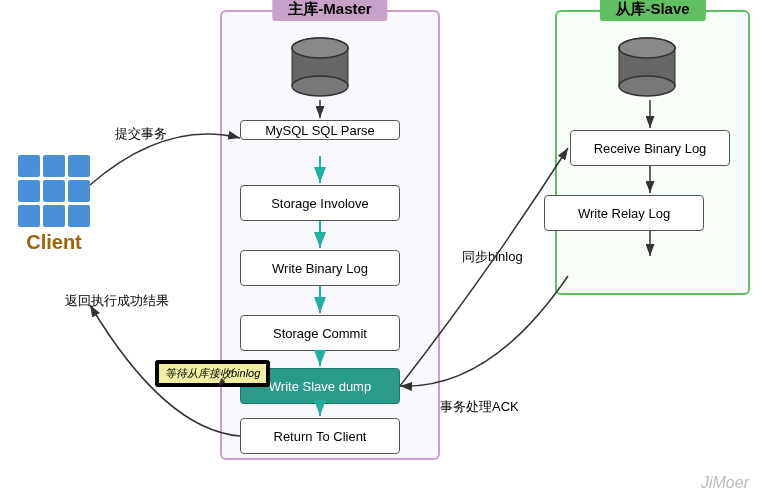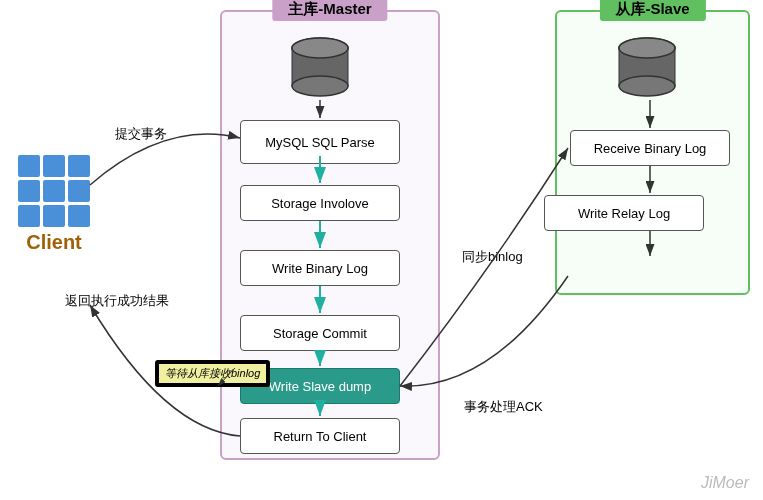--- a/index.html
+++ b/index.html
@@ -205,21 +205,21 @@
 
   <div class="db-icon" style="left:612px; top:30px;">
     <svg width="70" height="70" viewBox="0 0 70 70">
       <ellipse cx="35" cy="18" rx="28" ry="10" fill="#555" stroke="#333" stroke-width="1.5"></ellipse>
       <rect x="7" y="18" width="56" height="38" fill="#666" stroke="#333" stroke-width="1"></rect>
       <ellipse cx="35" cy="56" rx="28" ry="10" fill="#777" stroke="#333" stroke-width="1.5"></ellipse>
       <ellipse cx="35" cy="18" rx="28" ry="10" fill="#888" stroke="#333" stroke-width="1.5"></ellipse>
     </svg>
   </div>
 
-  <div class="process-box" style="left:240px; top:120px; width:160px; height:44px;">
+  <div class="process-box" style="left:240px; top:120px; width:160px; height:20px;">
     <span>MySQL SQL Parse</span>
   </div>
   <div class="process-box" style="left:240px; top:250px; width:160px; height:36px;">
     <span>Write Binary Log</span>
   </div>
   <div class="process-box" style="left:240px; top:185px; width:160px; height:36px;">
     <span>Storage Involove</span>
   </div>
   <div class="process-box" style="left:240px; top:315px; width:160px; height:36px;">
     <span>Storage Commit</span>
@@ -244,21 +244,21 @@
 
   <div class="label-text zh" style="left:115px; top:125px;">
     <span>提交事务</span>
   </div>
   <div class="label-text zh" style="left:65px; top:292px;">
     <span>返回执行成功结果</span>
   </div>
   <div class="label-text zh" style="left:462px; top:248px;">
     <span>同步binlog</span>
   </div>
-  <div class="label-text zh" style="left:464px; top:398px;">
+  <div class="label-text zh" style="left:440px; top:398px;">
     <span>事务处理ACK</span>
   </div>
 
   <svg class="arrow-svg" xmlns="http://www.w3.org/2000/svg">
     <defs>
       <marker id="arrowhead" markerWidth="8" markerHeight="6" refX="8" refY="3" orient="auto">
         <polygon points="0 0, 8 3, 0 6" fill="#333"></polygon>
       </marker>
       <marker id="arrowhead-teal" markerWidth="8" markerHeight="6" refX="8" refY="3" orient="auto">
         <polygon points="0 0, 8 3, 0 6" fill="#20b0a0"></polygon>

